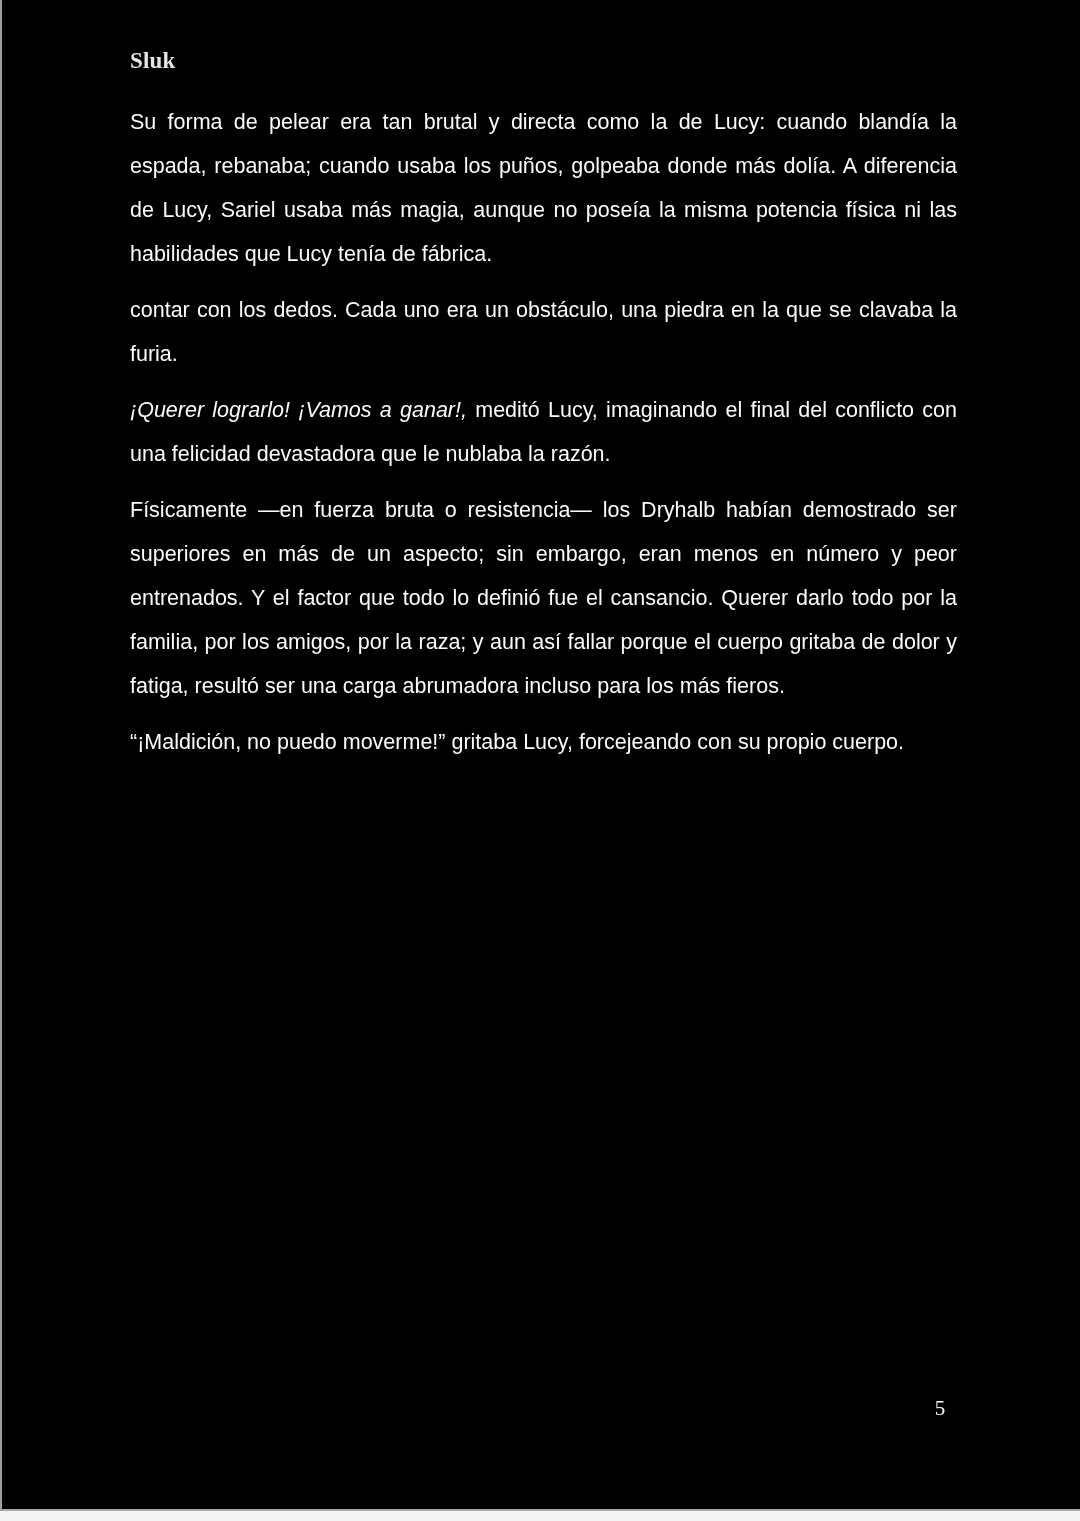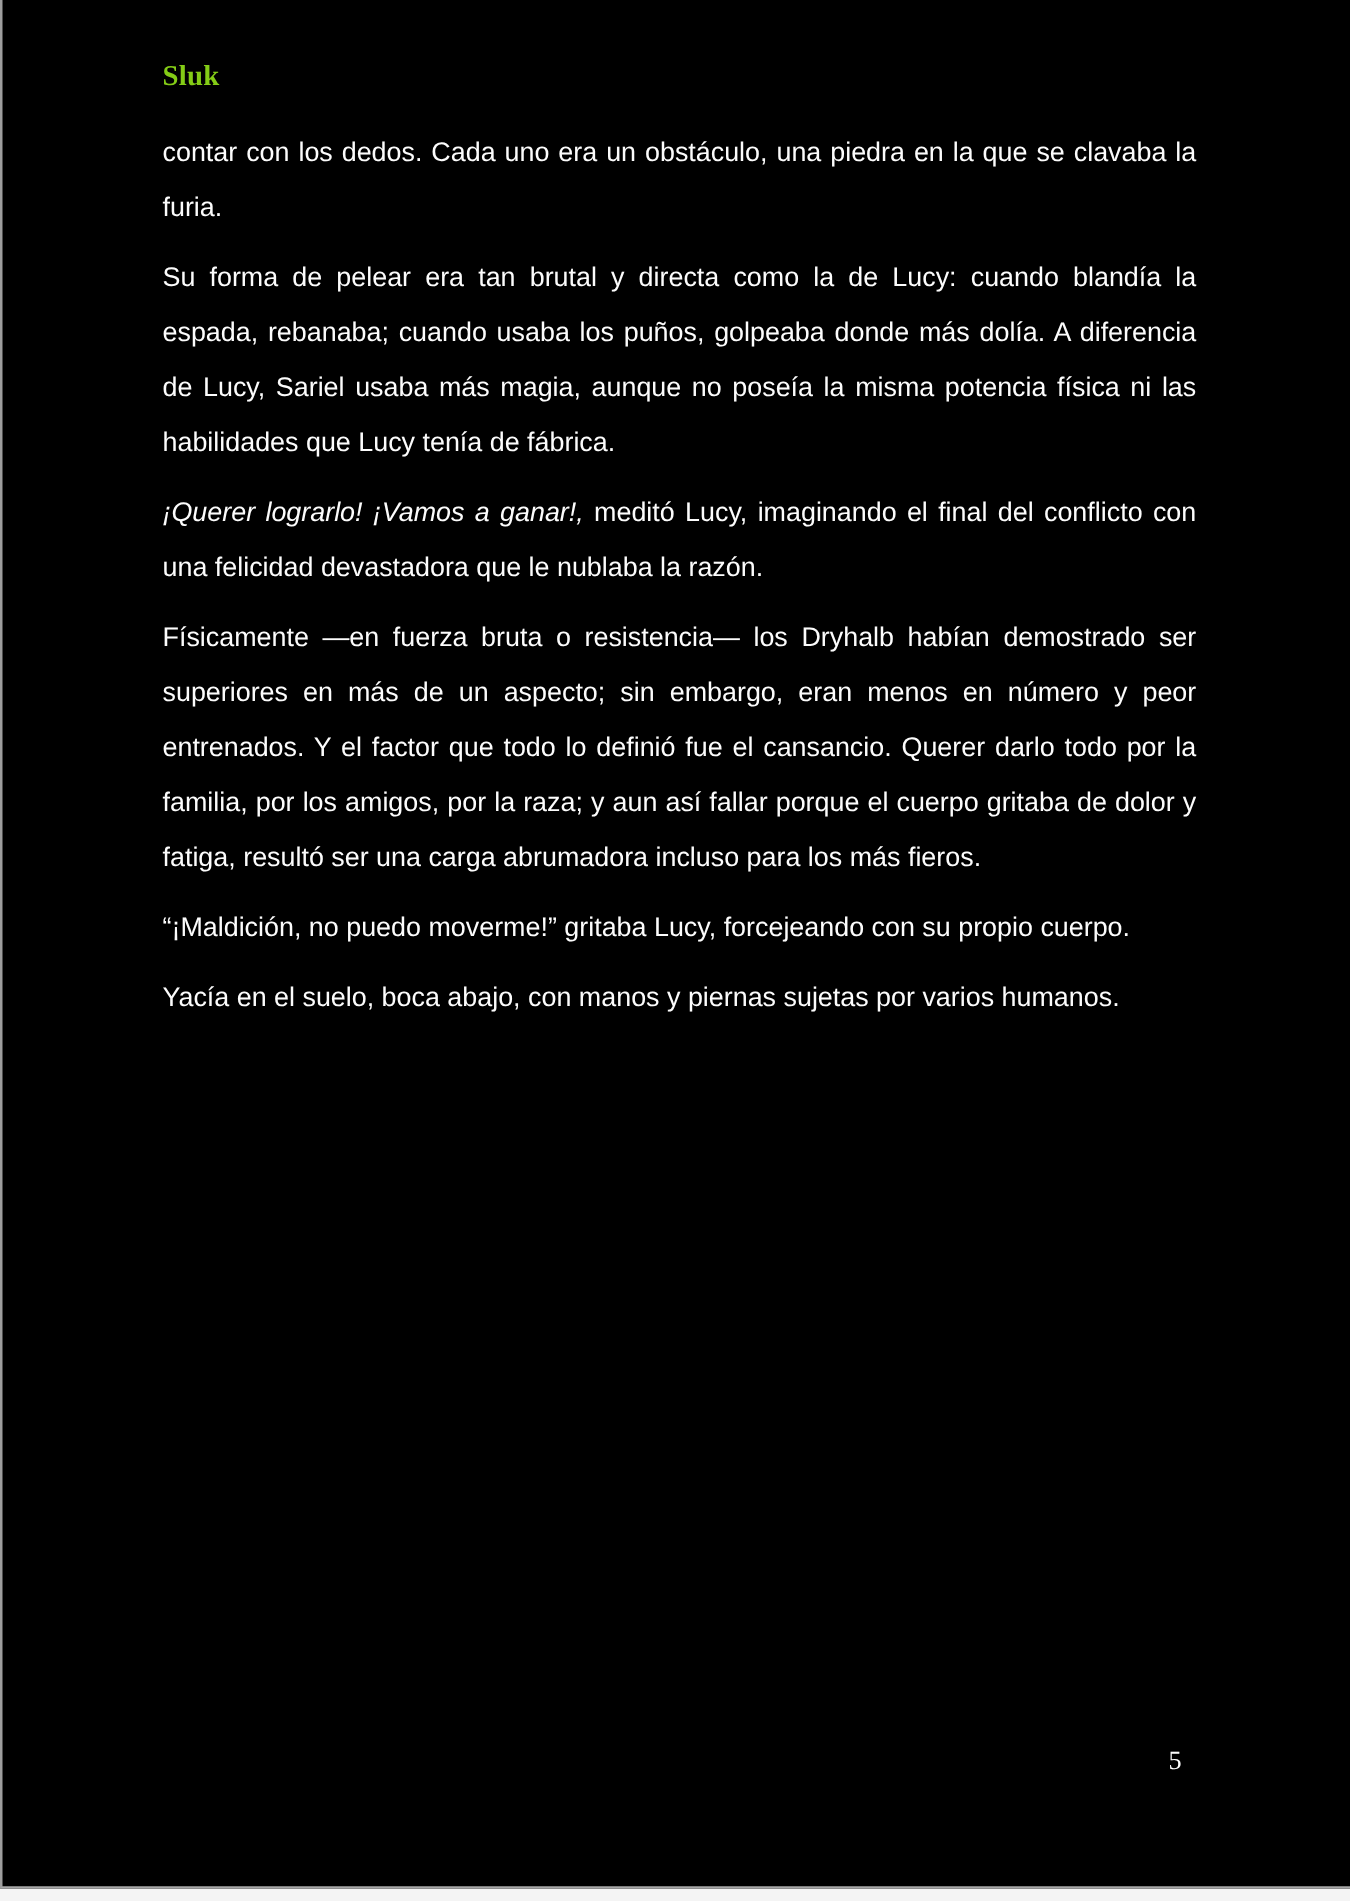--- a/index.html
+++ b/index.html
@@ -33,21 +33,21 @@
     height: 8px;
     background: #f4f4f4;
   }
   .page-header {
     position: absolute;
     left: 128px;
     top: 48px;
     font-family: "Liberation Serif", "DejaVu Serif", serif;
     font-weight: bold;
     font-size: 23px;
-    color: #84cc16;
+    color: #e5e5e5;
     letter-spacing: 0.2px;
   }
   .content {
     position: absolute;
     left: 128px;
     top: 100px;
     width: 827px;
     color: #fcfcfc;
   }
   .content p {
@@ -77,37 +77,34 @@
 </style>
 </head>
 <body>
 
 <div class="page">
 
   <div class="page-header">Sluk</div>
 
   <div class="content">
     <p>
-      <span>contar con los dedos. Cada uno era un obstáculo, una piedra en la que se clavaba la furia.</span>
+      <span>Su forma de pelear era tan brutal y directa como la de Lucy: cuando blandía la espada, rebanaba; cuando usaba los puños, golpeaba donde más dolía. A diferencia de Lucy, Sariel usaba más magia, aunque no poseía la misma potencia física ni las habilidades que Lucy tenía de fábrica.</span>
     </p>
     <p>
-      <span>Su forma de pelear era tan brutal y directa como la de Lucy: cuando blandía la espada, rebanaba; cuando usaba los puños, golpeaba donde más dolía. A diferencia de Lucy, Sariel usaba más magia, aunque no poseía la misma potencia física ni las habilidades que Lucy tenía de fábrica.</span>
+      <span>contar con los dedos. Cada uno era un obstáculo, una piedra en la que se clavaba la furia.</span>
     </p>
     <p>
       <span class="italic">¡Querer lograrlo! ¡Vamos a ganar!,</span>
       <span> meditó Lucy, imaginando el final del conflicto con una felicidad devastadora que le nublaba la razón.</span>
     </p>
     <p>
       <span>Físicamente —en fuerza bruta o resistencia— los Dryhalb habían demostrado ser superiores en más de un aspecto; sin embargo, eran menos en número y peor entrenados. Y el factor que todo lo definió fue el cansancio. Querer darlo todo por la familia, por los amigos, por la raza; y aun así fallar porque el cuerpo gritaba de dolor y fatiga, resultó ser una carga abrumadora incluso para los más fieros.</span>
     </p>
     <p>
       <span>“¡Maldición, no puedo moverme!” gritaba Lucy, forcejeando con su propio cuerpo.</span>
     </p>
-    <p>
-      <span>Yacía en el suelo, boca abajo, con manos y piernas sujetas por varios humanos.</span>
-    </p>
   </div>
 
   <div class="page-number">5</div>
 
 </div>
 
 <div class="viewer-strip"></div>
 
 </body></html>

